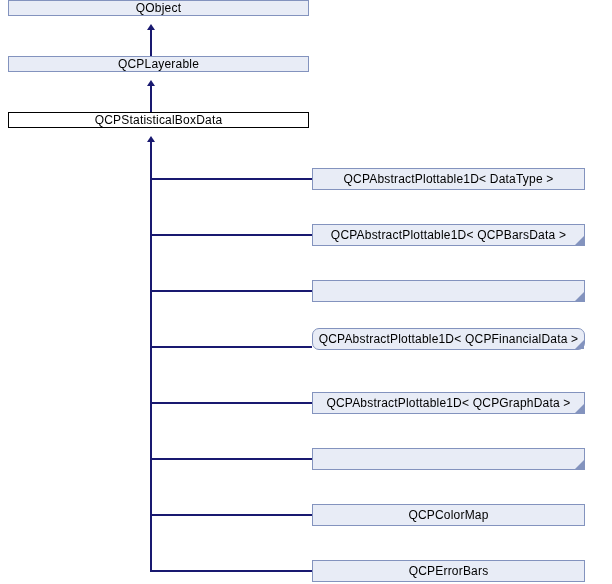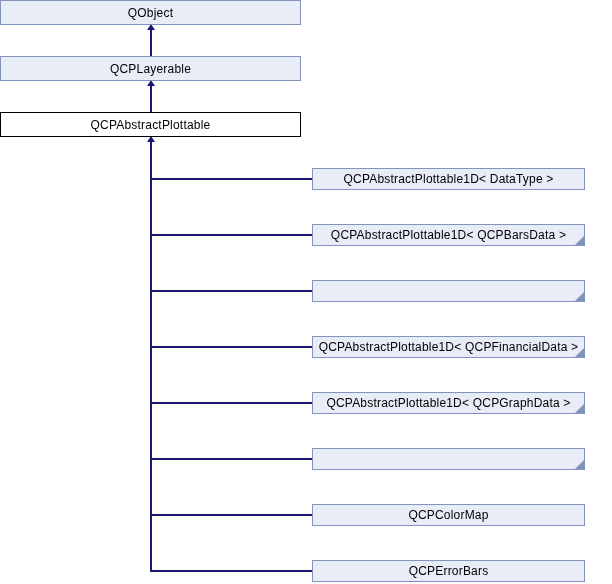--- a/index.html
+++ b/index.html
@@ -23,23 +23,23 @@
     color: #000000;
     font-size: 12px;
     text-align: center;
     display: flex;
     align-items: center;
     justify-content: center;
     letter-spacing: 0.2px;
     cursor: pointer;
   }
   .node.left {
-    left: 0;
+    left: 8px;
     width: 301px;
-    height: 25px;
+    height: 16px;
   }
   .node.right {
     left: 312px;
     width: 273px;
     height: 22px;
   }
   .node.current {
     background: #ffffff;
     border: 1px solid #000000;
     cursor: default;
@@ -100,34 +100,34 @@
   <div class="hline" style="left:150px; top:570px; width:162px;"></div>
 
   <div class="node left" style="top:0px;">
     <span class="lbl">QObject</span>
   </div>
   <div class="node left" style="top:56px;">
     <span class="lbl">QCPLayerable</span>
   </div>
 
   <div class="node left current" style="top:112px;">
-    <span class="lbl">QCPAbstractPlottable</span>
+    <span class="lbl">QCPStatisticalBoxData</span>
   </div>
 
   <div class="node right" style="top:168px;">
     <span class="lbl">QCPAbstractPlottable1D&lt; DataType &gt;</span>
   </div>
   <div class="node right" style="top:224px;">
     <span class="lbl">QCPAbstractPlottable1D&lt; QCPBarsData &gt;</span>
     <i class="fold"></i>
   </div>
   <div class="node right" style="top:280px;">
     <i class="fold"></i>
   </div>
-  <div class="node right" style="top:336px;">
+  <div class="node right" style="top:328px;border-radius:7px;">
     <span class="lbl">QCPAbstractPlottable1D&lt; QCPFinancialData &gt;</span>
     <i class="fold"></i>
   </div>
   <div class="node right" style="top:392px;">
     <span class="lbl">QCPAbstractPlottable1D&lt; QCPGraphData &gt;</span>
     <i class="fold"></i>
   </div>
   <div class="node right" style="top:448px;">
     <i class="fold"></i>
   </div>

